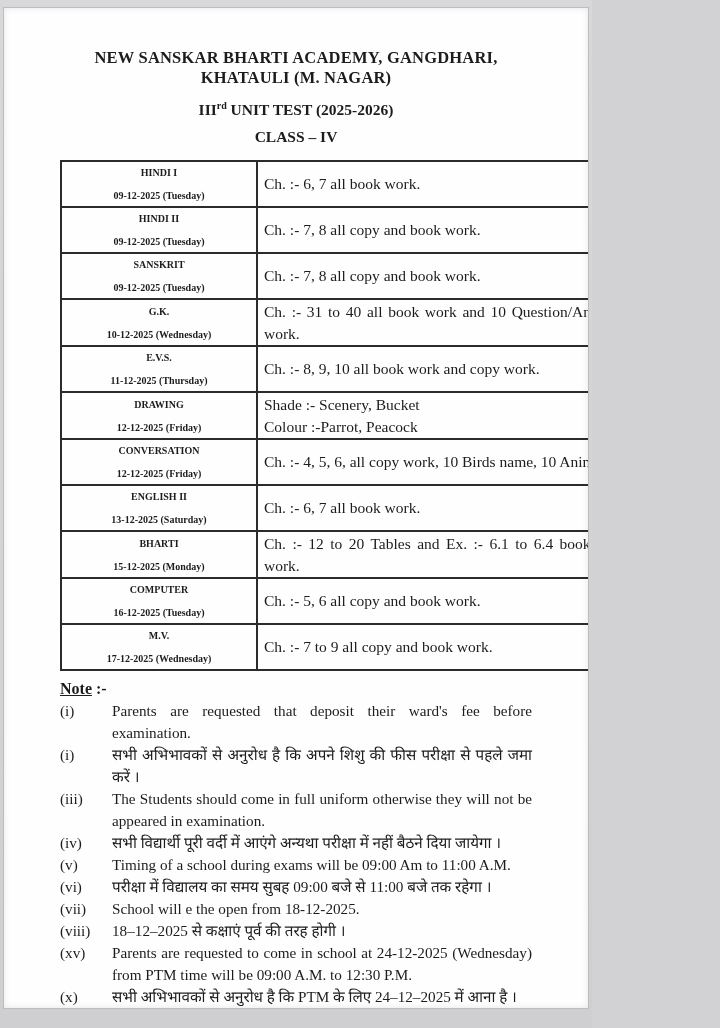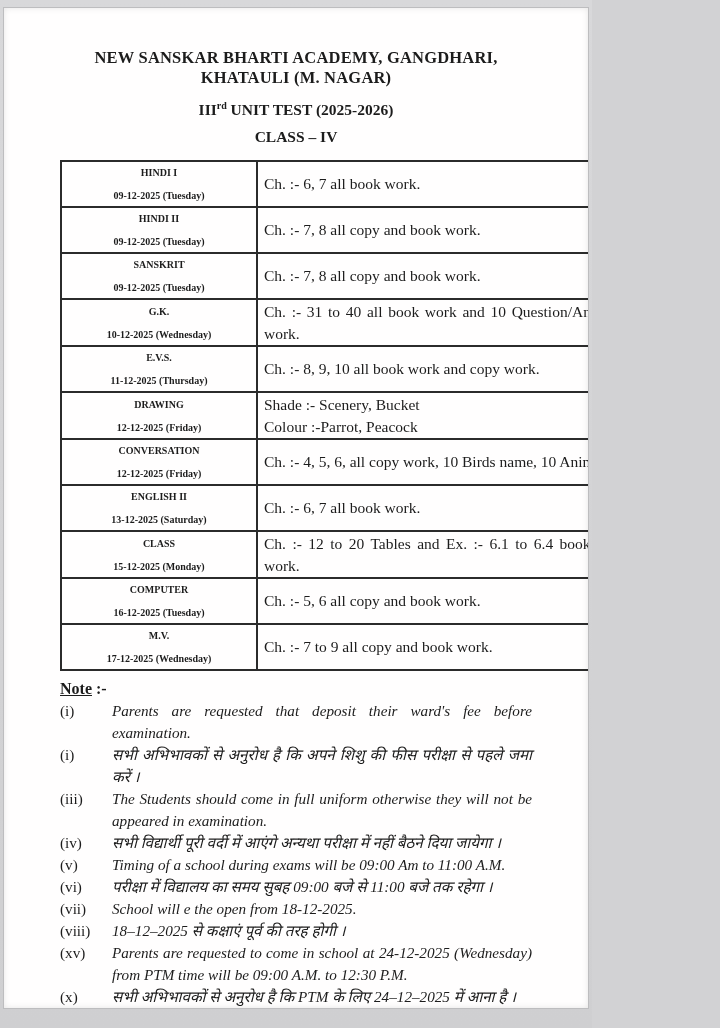--- a/index.html
+++ b/index.html
@@ -81,21 +81,20 @@
     font-size: 15.2px;
     line-height: 22px;
   }
   .note-label {
     flex: 0 0 52px;
     white-space: nowrap;
   }
   .note-text {
     flex: 1;
     text-align: justify;
-    font-style: italic;
   }
 </style>
 </head>
 <body>
 
 <div class="photo-frame">
   <div class="page">
 
     <div class="title">NEW SANSKAR BHARTI ACADEMY, GANGDHARI, KHATAULI (M. NAGAR)</div>
 
@@ -190,21 +189,21 @@
         <div class="exam-date">13-12-2025 (Saturday)</div>
       </div>
     </td>
     <td class="syll-cell">
               <div class="syll-line">Ch. :- 6, 7 all book work.</div>
             </td>
   </tr>
           <tr>
     <td class="subj-cell">
       <div class="subj-wrap">
-        <div class="subject-name">CLASS</div>
+        <div class="subject-name">BHARTI</div>
         <div class="exam-date">15-12-2025 (Monday)</div>
       </div>
     </td>
     <td class="syll-cell">
               <div class="syll-line">Ch. :- 12 to 20 Tables and Ex. :- 6.1 to 6.4 book and copy work.</div>
             </td>
   </tr>
           <tr>
     <td class="subj-cell">
       <div class="subj-wrap">

